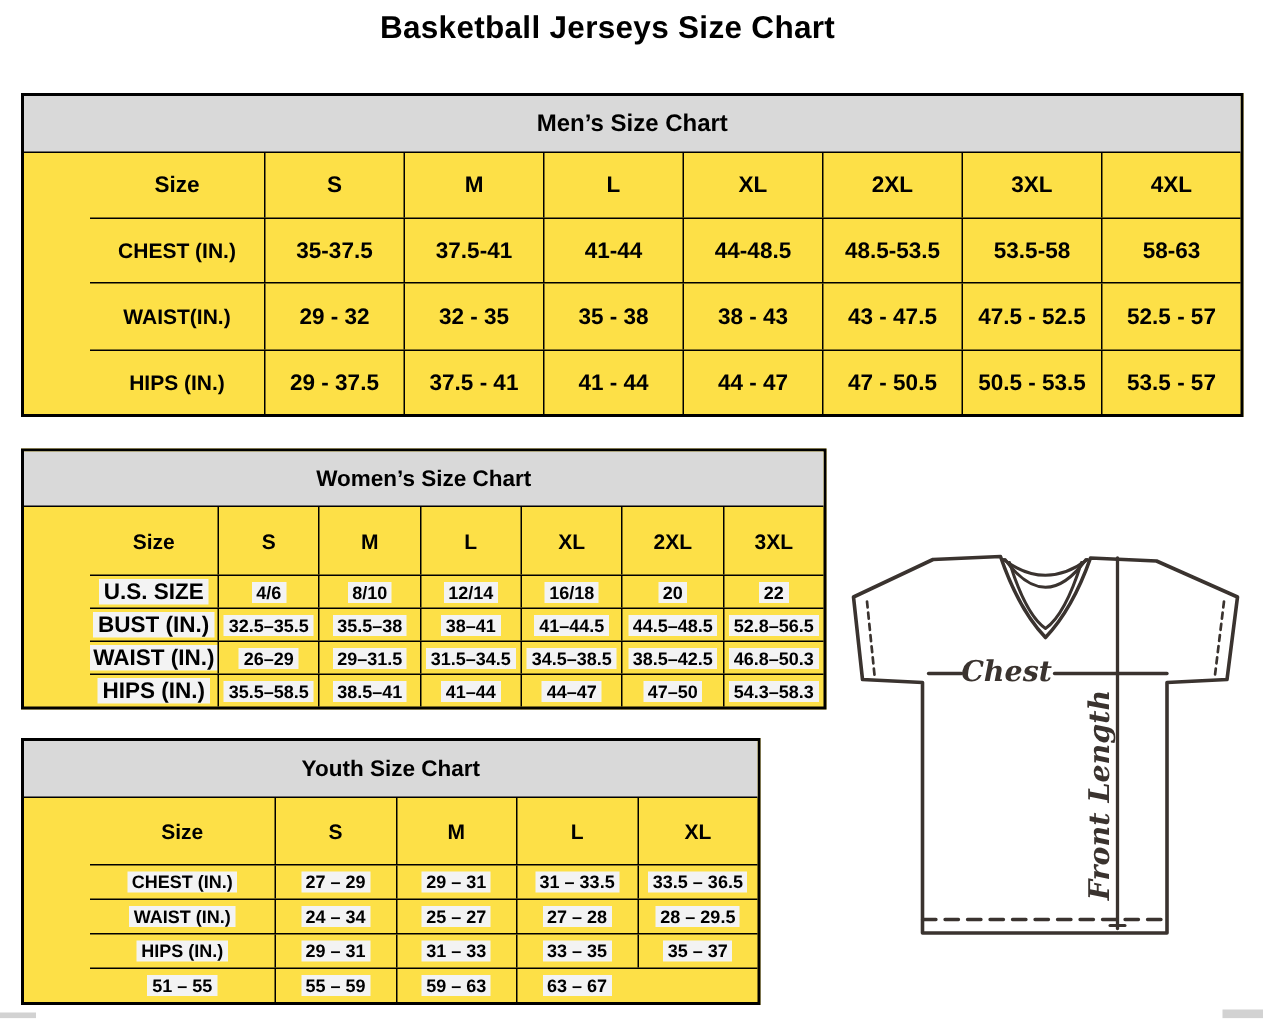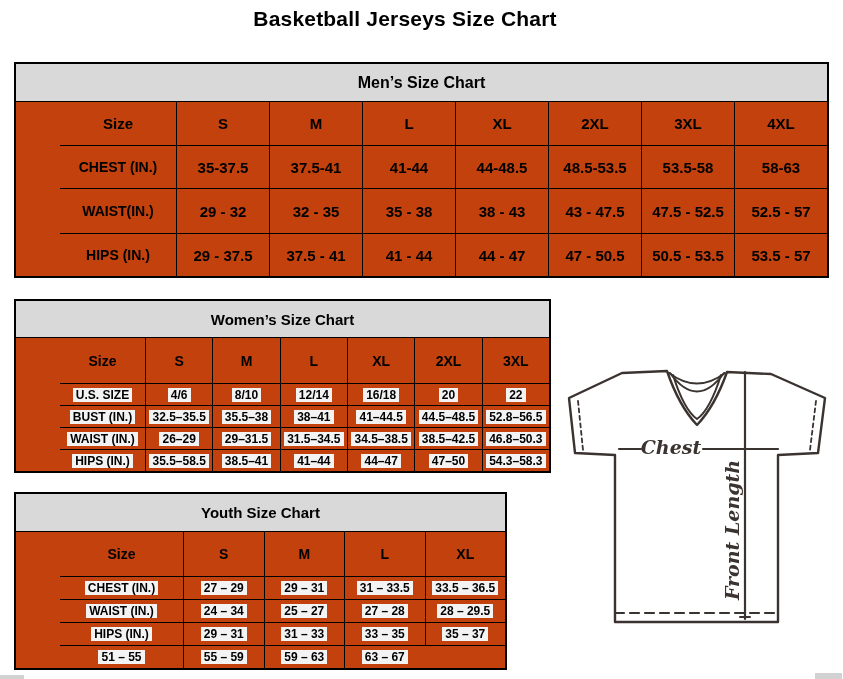--- a/index.html
+++ b/index.html
@@ -5,21 +5,21 @@
   html,body { margin:0; padding:0; background:#fff; }
   #page {
     position:relative; width:843px; height:679px; background:#fff;
     font-family:"Liberation Sans", sans-serif; color:#000; overflow:hidden;padding-left:36px;
   }
   .page-title {
     position:absolute; top:7px; left:0; width:810px; text-align:center;
     font-size:21px; font-weight:bold; letter-spacing:0.2px;
   }
   
-  .tbl { position:absolute; border:2px solid #000; background:#c2410c; }
+  .tbl { position:absolute; border:2px solid #000; background:#fde047; }
   .tbl-title {
     background:#d9d9d9; border-bottom:1px solid #000;
     display:flex; align-items:center; justify-content:center; font-weight:bold;
   }
   .trow { display:grid;margin-left:44px; }
   .trow + .trow { border-top:1px solid #000; }
   .tcell {
     display:flex; align-items:center; justify-content:center;
     font-weight:bold; border-left:1px solid #000; overflow:hidden; white-space:nowrap;
   }
@@ -32,21 +32,21 @@
   .men .r0 { height:42px; } .men .r1 { height:44px; } .men .r2 { height:42px; }
   .men .dr .tcell { font-size:15px; }
   .men .tcell.label { font-size:14px; }
   
   .women { left:14px; top:299px; width:533px; }
   .women .tbl-title { height:36px; font-size:15px; }
   .women .trow { grid-template-columns:85px repeat(6,1fr); }
   .women .head { height:45px; font-size:14px; }
   .women .dr { height:21px; }
   .women .dr .tcell { font-size:12px; }
-  .women .tcell.label { font-size:12px; }
+  .women .tcell.label { font-size:15px; }
   
   .youth { left:14px; top:492px; width:489px; }
   .youth .tbl-title { height:37px; font-size:15px; }
   .youth .trow { grid-template-columns:123px repeat(4,1fr); }
   .youth .head { height:44px; font-size:14px; }
   .youth .dr { height:22px; }
   .youth .dr .tcell { font-size:12px; }
   .youth .tcell.label { font-size:12px; }
   
   .women .dr .tcell span, .youth .dr .tcell span { background:#f3f3f3; padding:0 3px; }

